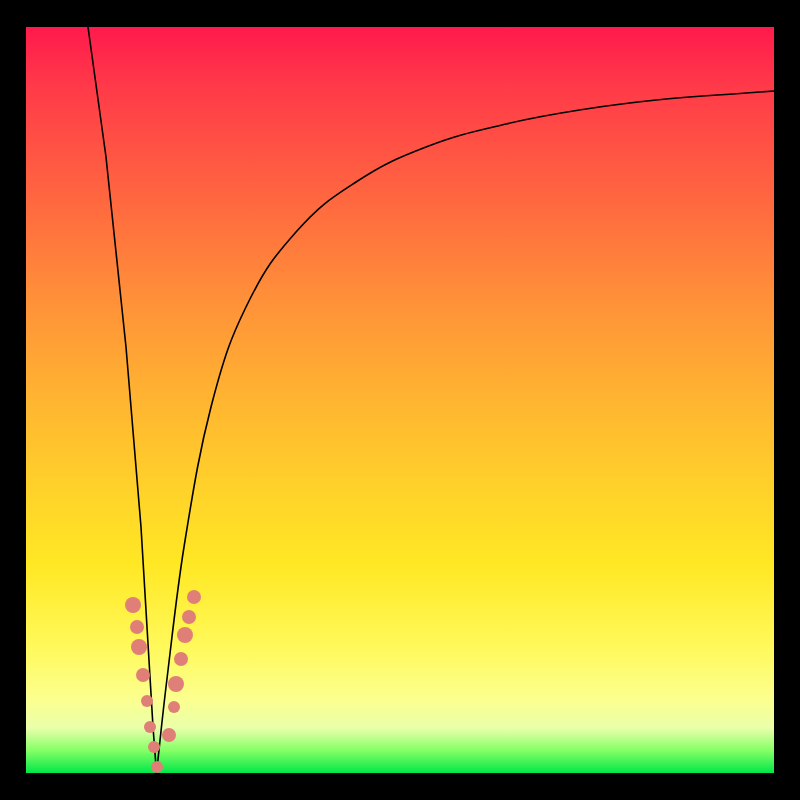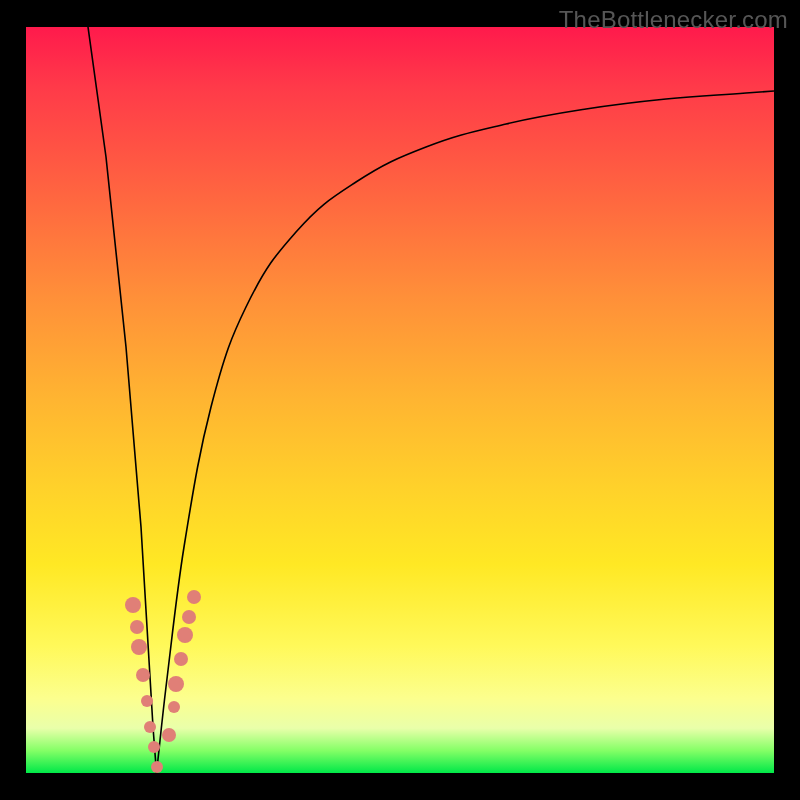--- a/index.html
+++ b/index.html
@@ -55,21 +55,20 @@
     width: 100%;
     height: 100%;
   }
   .curve { fill: none; stroke: #000; stroke-width: 1.6; }
   .marker { fill: #e07f77; }
 </style>
 </head>
 <body>
 
 <div class="frame">
-  <div class="attribution">TheBottlenecker.com</div>
 
   <div class="plot-area">
     <div class="gradient-bg"></div>
     <svg class="curves" viewBox="0 0 748 746" preserveAspectRatio="none">
       <path id="left-curve" class="curve" d="M 62 0 L 80 130 L 100 320 L 115 500 L 127 700 L 130.5 746"></path>
       <path id="right-curve" class="curve" d="M 130.5 746 C 134.3 711.6 136.2 691.2290909090909 140 660 C 147.2 600.829090909091 150.8 564.8 158 520 C 168.8 452.8 174.2 421.80645161290323 185 380 C 199 325.80645161290323 206 308.8235294117647 220 280 C 240 238.8235294117647 250 227.72727272727272 270 205 C 294 177.72727272727272 306 170.69230769230768 330 155 C 358 136.69230769230768 372 130.82666666666665 400 120 C 432 107.62666666666667 448 104.6 480 97 C 512 89.4 528 87 560 82 C 592 77 608 75.2 640 72 C 672 68.8 688 68.37037037037037 720 66 C 731.2 65.17037037037036 736.8 64.8 748 64"></path>
       <g id="markers">
           <circle cx="107" cy="578" r="8" class="marker"></circle>
           <circle cx="111" cy="600" r="7" class="marker"></circle>
           <circle cx="113" cy="620" r="8" class="marker"></circle>

